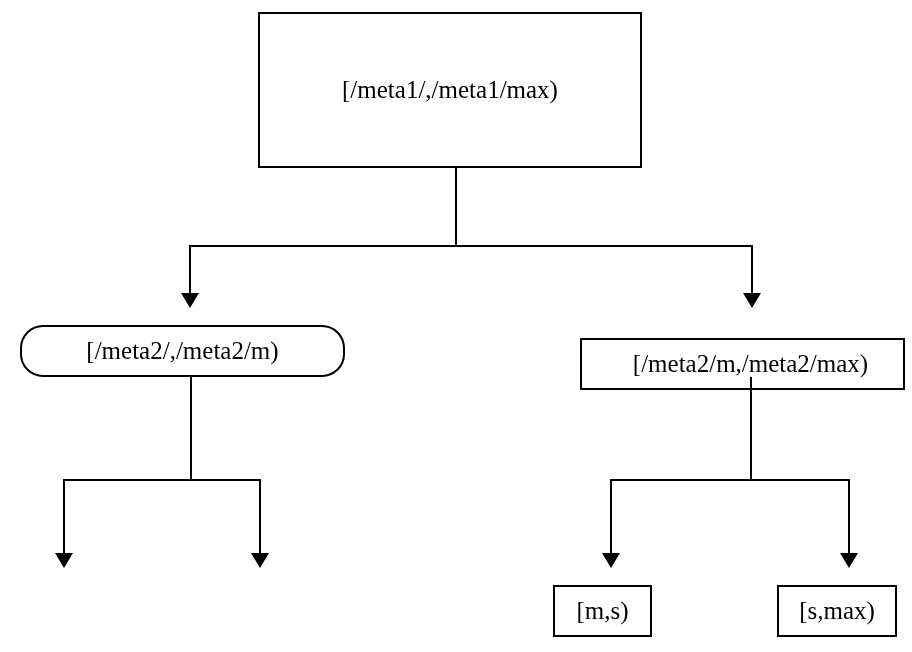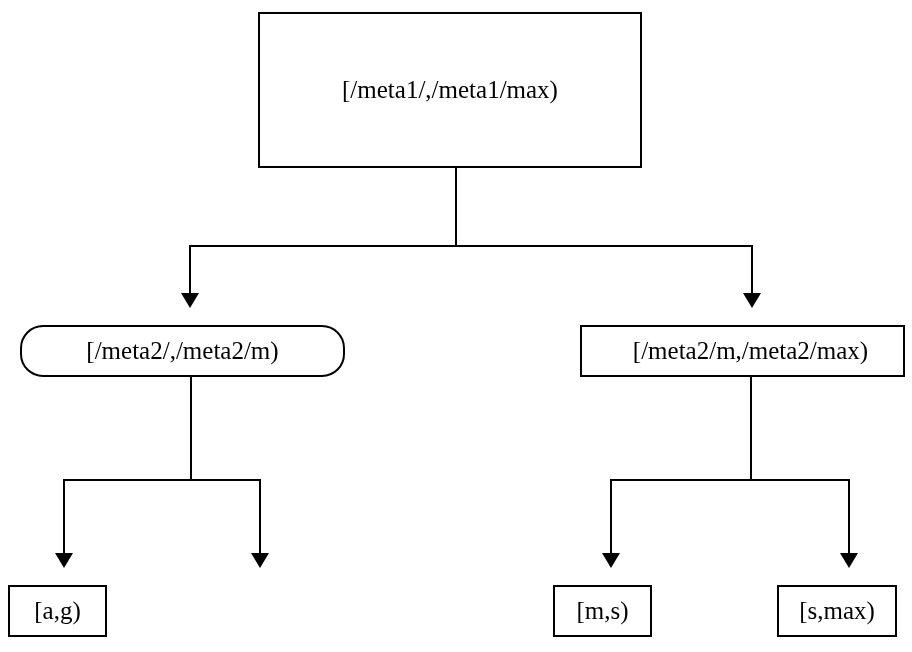--- a/index.html
+++ b/index.html
@@ -39,21 +39,21 @@
     width: 0;
     height: 0;
     border-left: 9px solid transparent;
     border-right: 9px solid transparent;
     border-top: 15px solid #000000;
   }
 
   
   .node-root      { left: 258px; top: 12px;  width: 384px; height: 156px; }
   .node-l2-left   { left: 20px;  top: 325px; width: 325px; height: 52px; border-radius: 23px; }
-  .node-l2-right  { left: 580px; top: 325px; width: 325px; height: 52px; padding-left: 16px; }
+  .node-l2-right  { left: 580px; top: 338px; width: 325px; height: 52px; padding-left: 16px; }
   .node-leaf-ag   { left: 8px;   top: 585px; width: 99px;  height: 52px; }
   .node-leaf-gm   { left: 203px; top: 585px; width: 102px; height: 52px; }
   .node-leaf-ms   { left: 553px; top: 585px; width: 99px;  height: 52px; }
   .node-leaf-smax { left: 777px; top: 585px; width: 120px; height: 52px; }
 
   
   .e1-stem        { left: 455px; top: 168px; width: 2px;   height: 79px; }
   .e1-bar         { left: 189px; top: 245px; width: 564px; height: 2px; }
   .e1-left-drop   { left: 189px; top: 245px; width: 2px;   height: 49px; }
   .e1-right-drop  { left: 751px; top: 245px; width: 2px;   height: 49px; }
@@ -106,23 +106,20 @@
   <div class="line e2l-drop-b"></div>
   <div class="arrow e2l-arrow-b"></div>
 
   <div class="line e2r-stem"></div>
   <div class="line e2r-bar"></div>
   <div class="line e2r-drop-a"></div>
   <div class="arrow e2r-arrow-a"></div>
   <div class="line e2r-drop-b"></div>
   <div class="arrow e2r-arrow-b"></div>
 
-  <div class="node node-leaf-ag">
-    <span>[a,g)</span>
-  </div>
   <div class="node node-leaf-smax">
     <span>[s,max)</span>
   </div>
   <div class="node node-leaf-ms">
     <span>[m,s)</span>
   </div>
 
 </div>
 
 </body></html>

